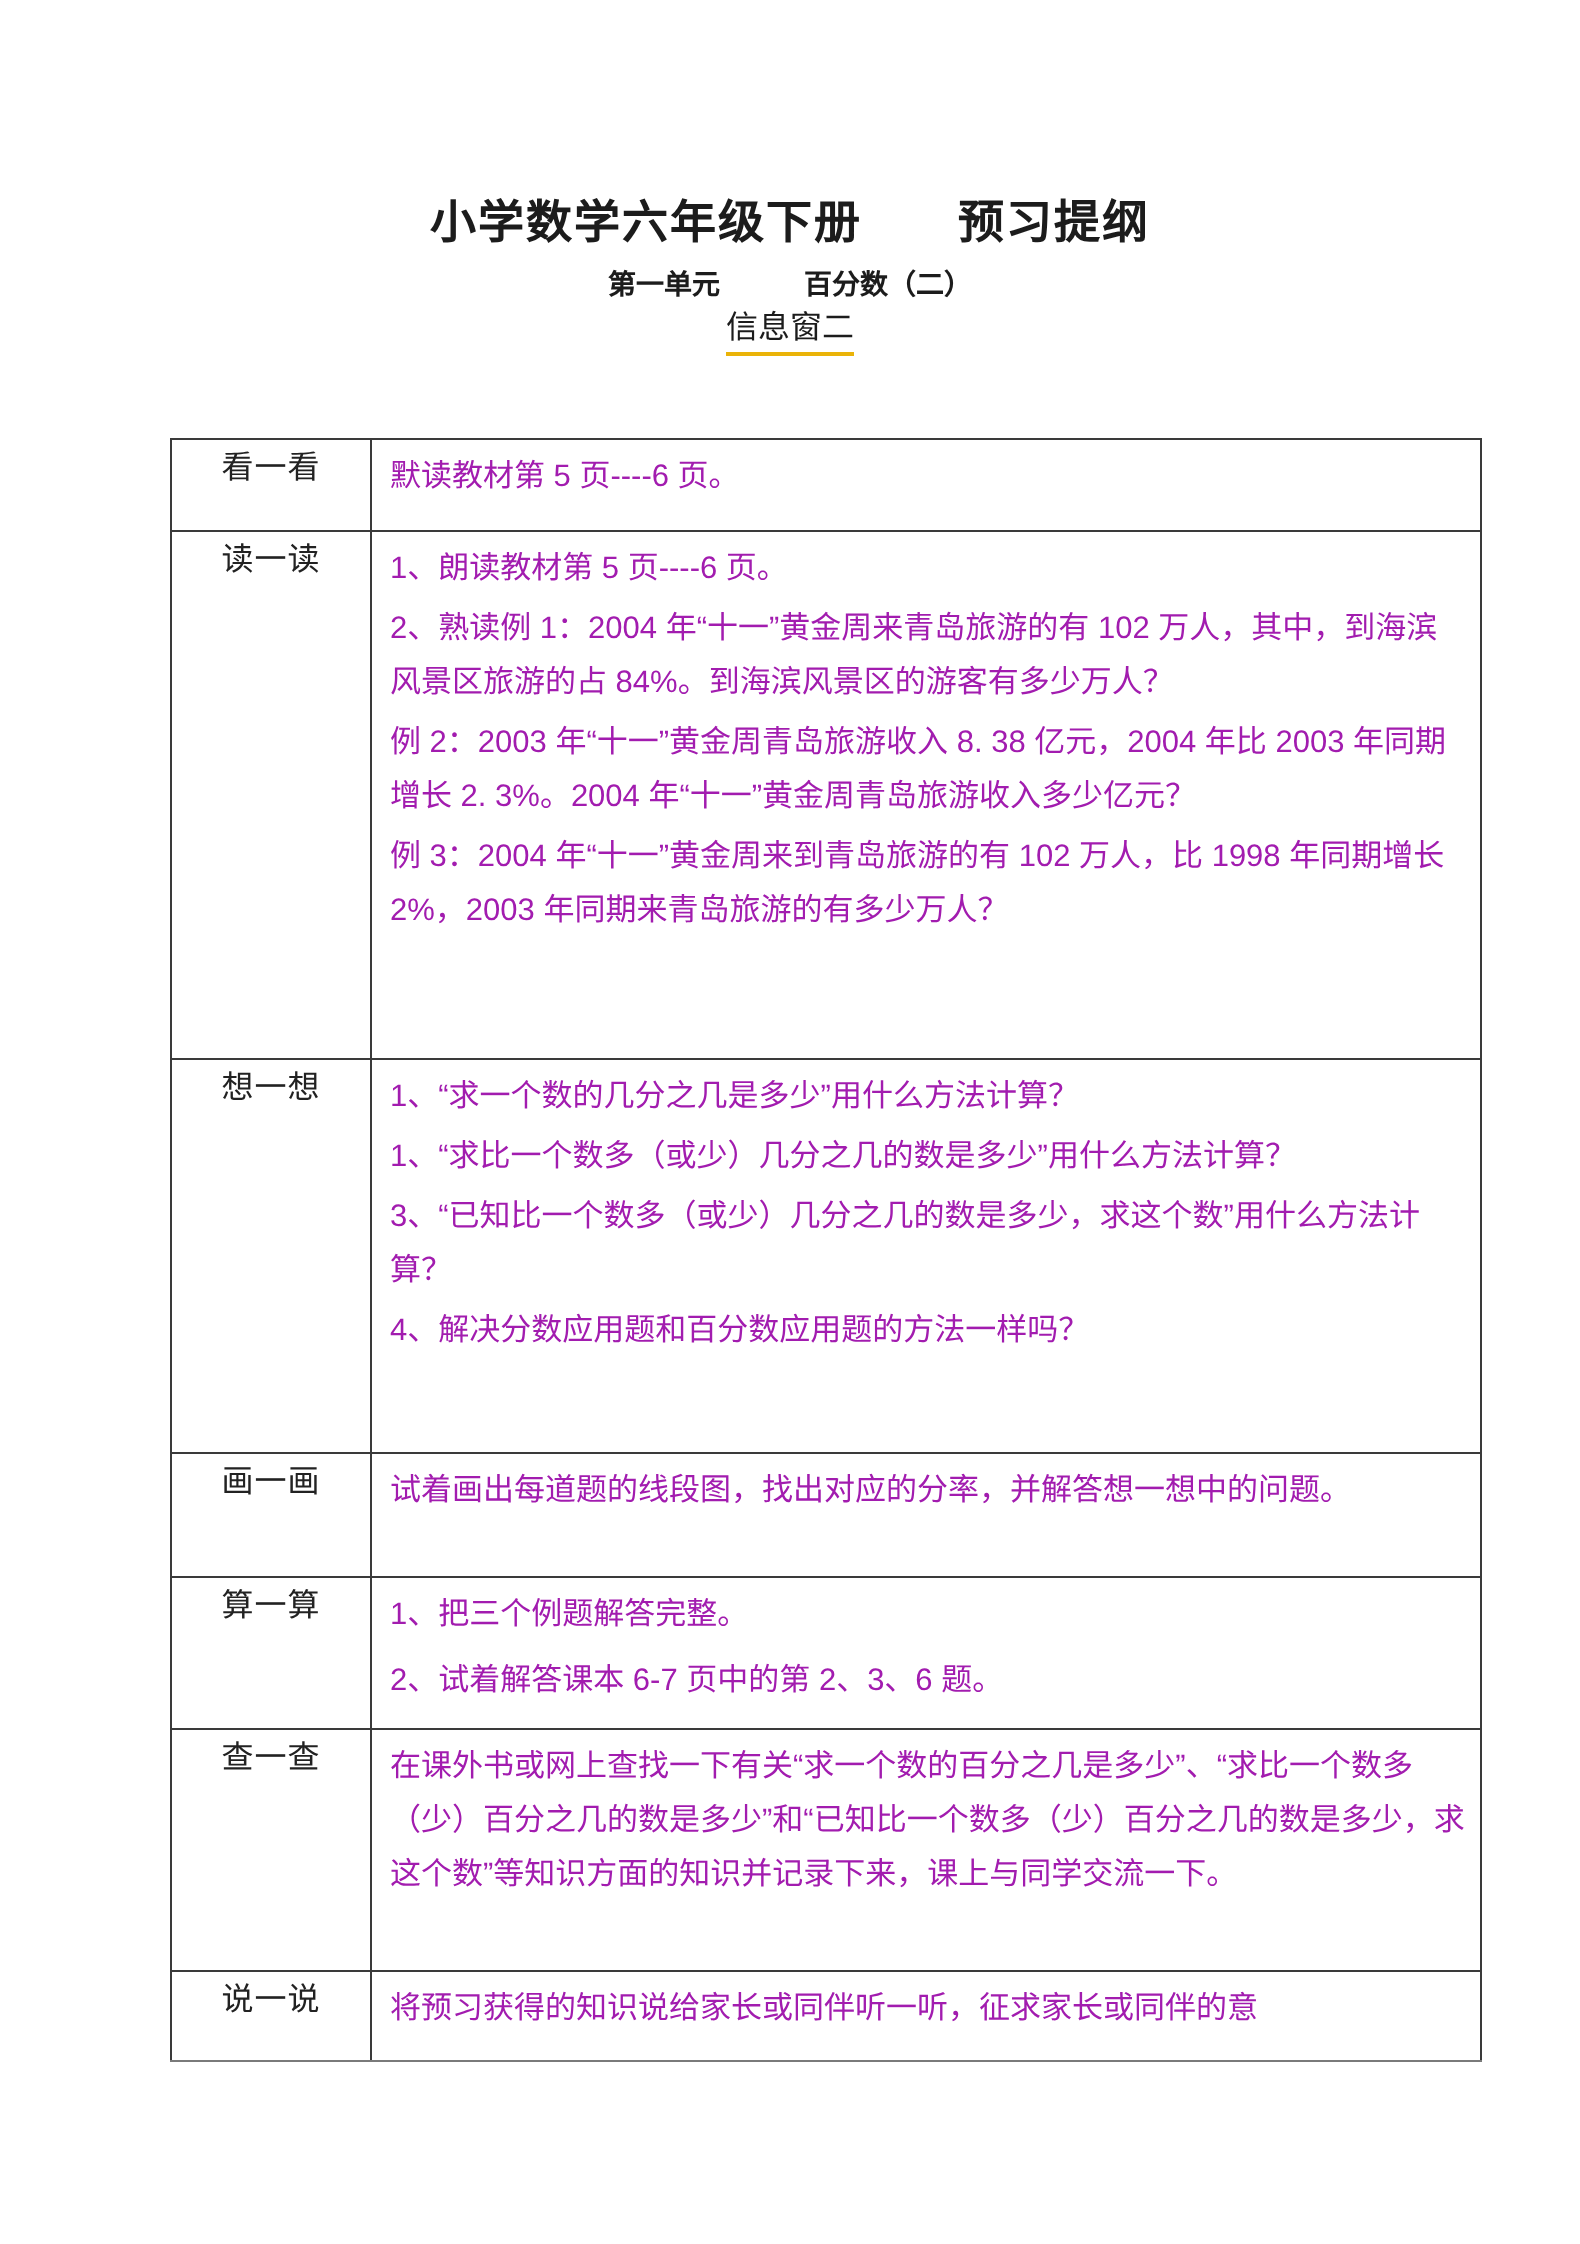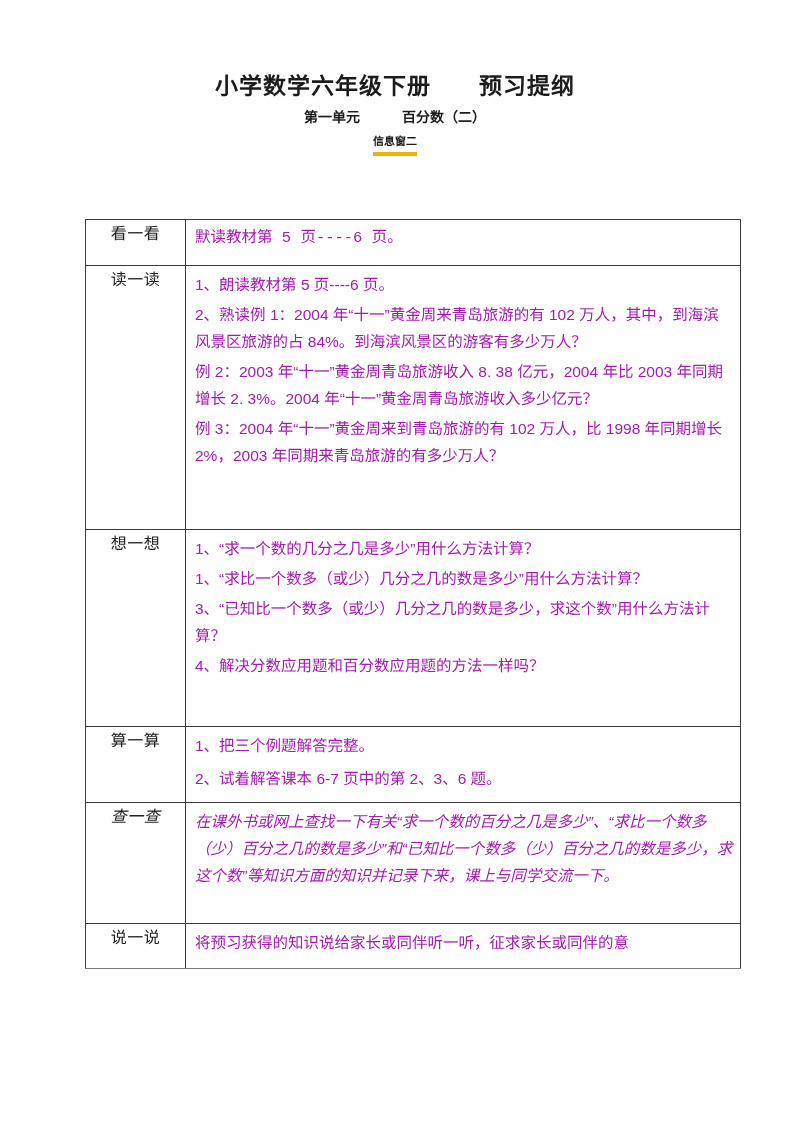--- a/index.html
+++ b/index.html
@@ -5,42 +5,42 @@
   * { margin: 0; padding: 0; box-sizing: border-box; }
   html, body { background: #ffffff; }
   body {
     width: 790px;
     height: 1122px;
     position: relative;
     font-family: "Liberation Sans", "DejaVu Sans", sans-serif;
     color: #1c1c1c;
     overflow: hidden;
   }
-  .doc-header { padding-top: 71px; text-align: center; }
+  .doc-header { padding-top: 96px; text-align: center; }
   .doc-title {
     font-size: 23px;
     font-weight: bold;
     letter-spacing: 1px;
     line-height: 30px;
   }
   .doc-subtitle {
     font-size: 14px;
     font-weight: bold;
     margin-top: 5px;
     line-height: 22px;
   }
   .doc-section {
     margin-top: 2px;
     line-height: 20px;
   }
   .doc-section-inner {
     display: inline-block;
-    font-size: 11px;
-    font-weight: bold;
-    border-bottom: 4px solid #eab308;
+    font-size: 16px;
+    font-weight: normal;
+    border-bottom: 2px solid #eab308;
     padding-bottom: 1px;
   }
   table.outline {
     position: absolute;
     left: 85px;
     top: 219px;
     width: 655px;
     border-collapse: collapse;
     table-layout: fixed;
   }
@@ -60,27 +60,27 @@
   }
   td.content-cell {
     width: 555px;
     padding: 5px 6px 4px 9px;
     font-size: 15.5px;
     line-height: 27px;
     color: #a21caf;
   }
   td.content-cell p { margin: 0 0 3px 0; }
   td.content-cell p:last-child { margin-bottom: 0; }
-  tr.r1 td { height: 46px; font-family: Liberation Mono, monospace; }
+  tr.r1 td { height: 46px; }
   tr.r2 td { height: 264px; margin-top: 24px; }
   tr.r3 td { height: 197px; }
   tr.r4 td { height: 62px; }
   tr.r5 td { height: 64px; }
   tr.r5 td.content-cell p { margin-bottom: 6px; }
-  tr.r6 td { height: 121px; font-style: italic; }
+  tr.r6 td { height: 121px; }
   tr.r7 td { height: 45px; }
 </style>
 </head>
 <body>
 
 <div class="doc-header">
   <div class="doc-title">小学数学六年级下册　　预习提纲</div>
   <div class="doc-subtitle">第一单元　　　百分数（二）</div>
   <div class="doc-section">
     <span class="doc-section-inner">信息窗二</span>
@@ -106,20 +106,26 @@
   </tr>
   <tr class="r3">
     <td class="label-cell">想一想</td>
     <td class="content-cell">
       <p>1、“求一个数的几分之几是多少”用什么方法计算？</p>
       <p>1、“求比一个数多（或少）几分之几的数是多少”用什么方法计算？</p>
       <p>3、“已知比一个数多（或少）几分之几的数是多少，求这个数”用什么方法计算？</p>
       <p>4、解决分数应用题和百分数应用题的方法一样吗？</p>
     </td>
   </tr>
+  <tr class="r4">
+    <td class="label-cell">画一画</td>
+    <td class="content-cell">
+      <p>试着画出每道题的线段图，找出对应的分率，并解答想一想中的问题。</p>
+    </td>
+  </tr>
   <tr class="r5">
     <td class="label-cell">算一算</td>
     <td class="content-cell">
       <p>1、把三个例题解答完整。</p>
       <p>2、试着解答课本 6-7 页中的第 2、3、6 题。</p>
     </td>
   </tr>
   <tr class="r6">
     <td class="label-cell">查一查</td>
     <td class="content-cell">

